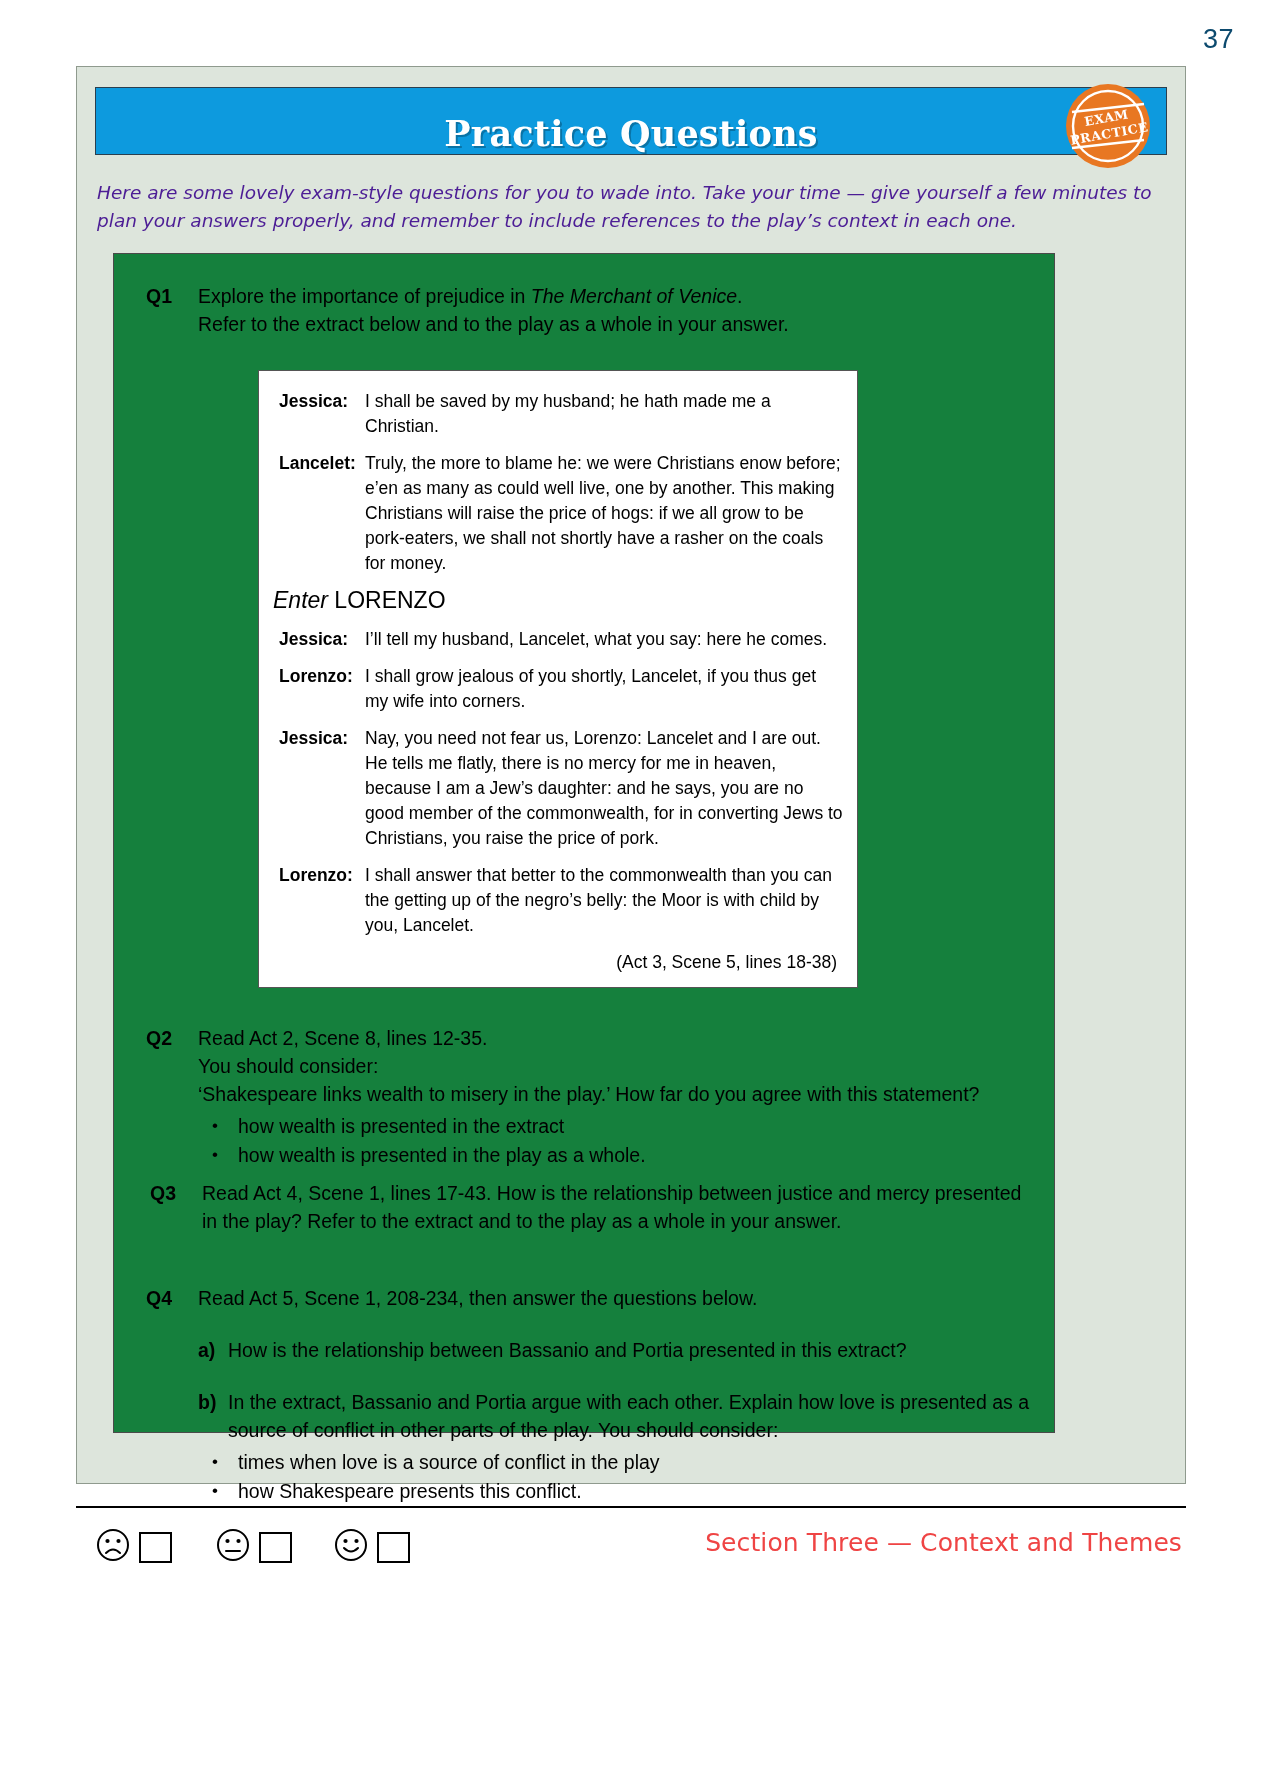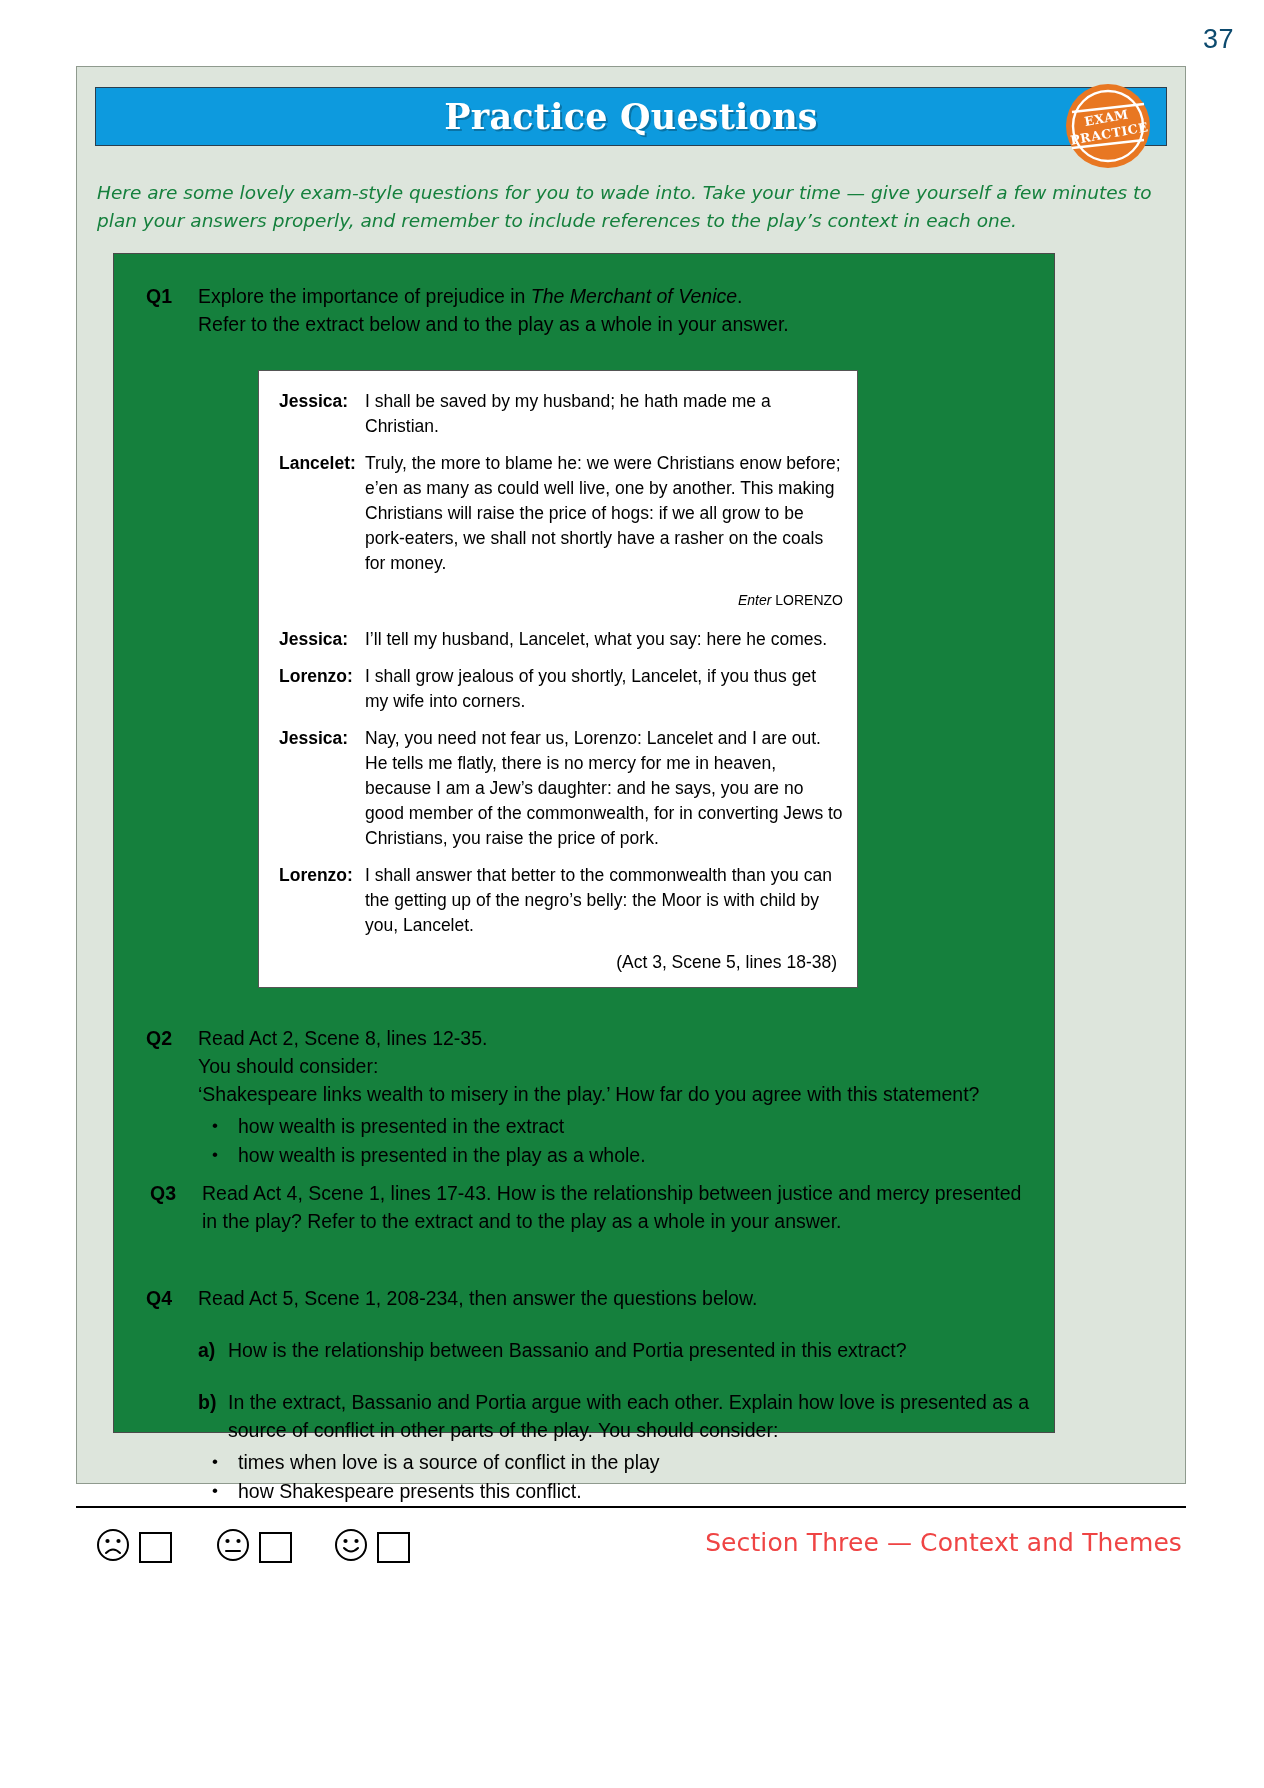--- a/index.html
+++ b/index.html
@@ -36,25 +36,25 @@
     background: #dde5dc;
     border: 1.5px solid #8f9a8e;
   }
 
   
   .title-bar {
     position: absolute;
     left: 18px;
     top: 20px;
     width: 1072px;
-    height: 59px;
+    height: 68px;
     background: #0d9ade;
     border: 1.5px solid #2a3f4f;
     display: flex;
-    align-items: center;
+    align-items: flex-end;
     justify-content: center;
   }
   .title-bar .title-text {
     color: #ffffff;
     font-family: "DejaVu Serif", serif;
     font-weight: bold;
     font-size: 35px;
     letter-spacing: .2px;
     text-shadow: 2px 2px 0 rgba(0,0,0,0.25);
   }
@@ -72,21 +72,21 @@
   
   .intro {
     position: absolute;
     left: 20px;
     top: 112px;
     width: 1075px;
     font-family: "DejaVu Sans", sans-serif;
     font-style: italic;
     font-size: 18.5px;
     line-height: 28px;
-    color: #15803d;
+    color: #4c1d95;
   }
 
   
   .white-box {
     position: absolute;
     left: 36px;
     top: 186px;
     width: 942px;
     height: 1180px;
     background: #15803d;
@@ -178,22 +178,22 @@
     width: 92px;
     flex: 0 0 92px;
     padding-left: 6px;
   }
   .speech-text {
     font-size: 17.5px;
     line-height: 25px;
     flex: 1;
   }
   .stage-dir {
-    text-align: right;
-    font-size: 14px;
+    text-align: left;
+    font-size: 23px;
     line-height: 25px;
     margin: 4px 0 14px 0;
   }
   .stage-dir .ital { font-style: italic; }
   .attribution {
     text-align: right;
     font-size: 17.5px;
     margin-top: 14px;
     padding-right: 6px;
   }

